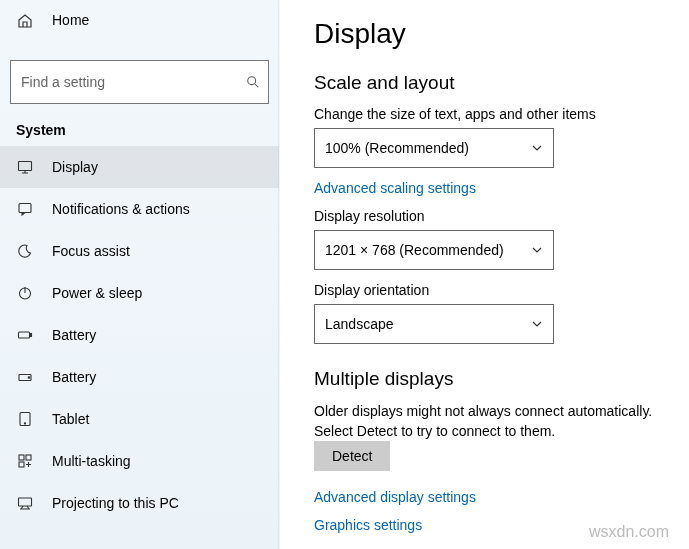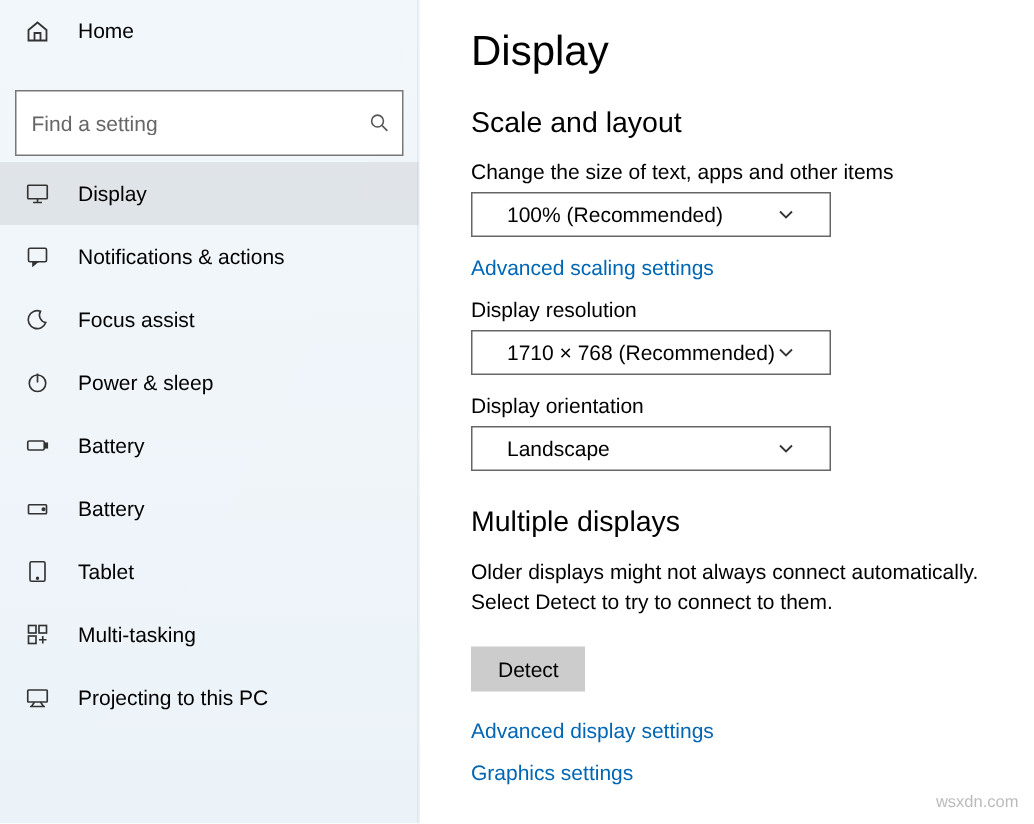--- a/index.html
+++ b/index.html
@@ -15,28 +15,28 @@
   .search-box input::placeholder { color: #666; }
   .search-box .search-ic { width: 30px; display: flex; align-items: center; justify-content: center; color: #333; }
   .category { font-weight: 600; padding: 14px 16px 8px 16px; font-size: 14px; }
   .nav-list { }
   .nav-row { display: flex; align-items: center; height: 42px; padding: 0 16px; cursor: default; }
   .nav-row.selected { background: rgba(0,0,0,0.07); }
   .main { flex: 1; padding: 18px 22px 0 34px; overflow: auto; background: #fff; }
   .page-title { font-size: 28px; font-weight: 400; margin-bottom: 22px; }
   .section-title { font-size: 19px; font-weight: 400; margin-bottom: 12px; margin-top: 8px; }
   .field-label { font-size: 14px; margin-bottom: 6px; margin-top: 12px; }
-  .dropdown { width: 240px; height: 30px; border: 1px solid #666; background: #fff; display: flex; align-items: center; padding: 0 23px; justify-content: space-between; cursor: default; }
+  .dropdown { width: 240px; height: 40px; border: 1px solid #666; background: #fff; display: flex; align-items: center; padding: 0 10px; justify-content: space-between; cursor: default; }
   .dropdown .dd-val { font-size: 14px; }
   .dropdown .chev { display:flex; }
   .link { color: #0066b4; font-size: 14px; display: inline-block; margin-top: 12px; cursor: default; }
-  .desc { font-size: 14px; margin-bottom: 20px; line-height: 1.4; max-width: 400px; }
+  .desc { font-size: 14px; margin-bottom: 0; line-height: 1.4; max-width: 400px; }
   .btn { background: #ccc; border: none; padding: 7px 18px; font-size: 14px; cursor: default; font-family: inherit; }
   .sec-gap { height: 16px; }
-  .watermark { position: fixed; bottom: 8px; right: 10px; font-size: 11px; color: #bbb; }
+  .watermark { position: fixed; bottom: 8px; right: 20px; font-size: 16px; color: #bbb; }
 </style>
 </head>
 <body>
 
 <div class="sidebar">
   <div class="home-row">
     <span class="icon">
       <svg width="16" height="16" viewBox="0 0 16 16" fill="none" stroke="#333" stroke-width="1.2">
           <path d="M2 7 L8 2 L14 7 V14 H2 Z"></path>
           <path d="M6 14 V9 H10 V14"></path>
@@ -50,20 +50,21 @@
       <input type="text" placeholder="Find a setting" style="">
       <span class="search-ic">
         <svg width="14" height="14" viewBox="0 0 16 16" fill="none" stroke="#555" stroke-width="1.2">
             <circle cx="6.5" cy="6.5" r="4.5"></circle>
             <path d="M10 10 L14 14"></path>
           </svg>
       </span>
     </div>
   </div>
 
+  <div class="category">System</div>
 
   <div class="nav-list">
     <div class="nav-row selected">
       <span class="icon">
         <svg width="16" height="16" viewBox="0 0 16 16" fill="none" stroke="#333" stroke-width="1.1">
             <rect x="1.5" y="2.5" width="13" height="9" rx="0.5"></rect>
             <path d="M5 14 H11 M8 11.5 V14"></path>
           </svg>
       </span>
       <span class="label">Display</span>
@@ -155,21 +156,21 @@
     <span class="chev">
       <svg width="12" height="12" viewBox="0 0 12 12" fill="none" stroke="#333" stroke-width="1.2">
           <path d="M2 4 L6 8 L10 4"></path>
         </svg>
     </span>
   </div>
   <a class="link">Advanced scaling settings</a>
 
   <div class="field-label">Display resolution</div>
   <div class="dropdown">
-    <span class="dd-val">1710 × 768 (Recommended)</span>
+    <span class="dd-val">1201 × 768 (Recommended)</span>
     <span class="chev">
       <svg width="12" height="12" viewBox="0 0 12 12" fill="none" stroke="#333" stroke-width="1.2">
           <path d="M2 4 L6 8 L10 4"></path>
         </svg>
     </span>
   </div>
 
   <div class="field-label">Display orientation</div>
   <div class="dropdown">
     <span class="dd-val">Landscape</span>

